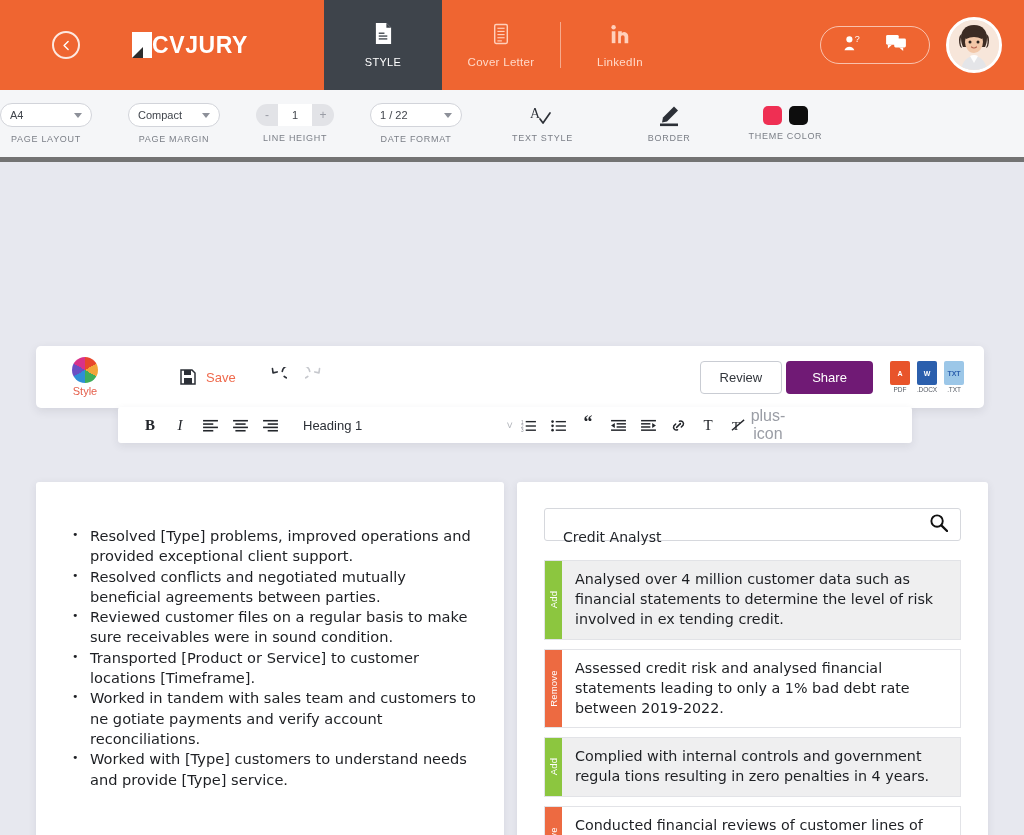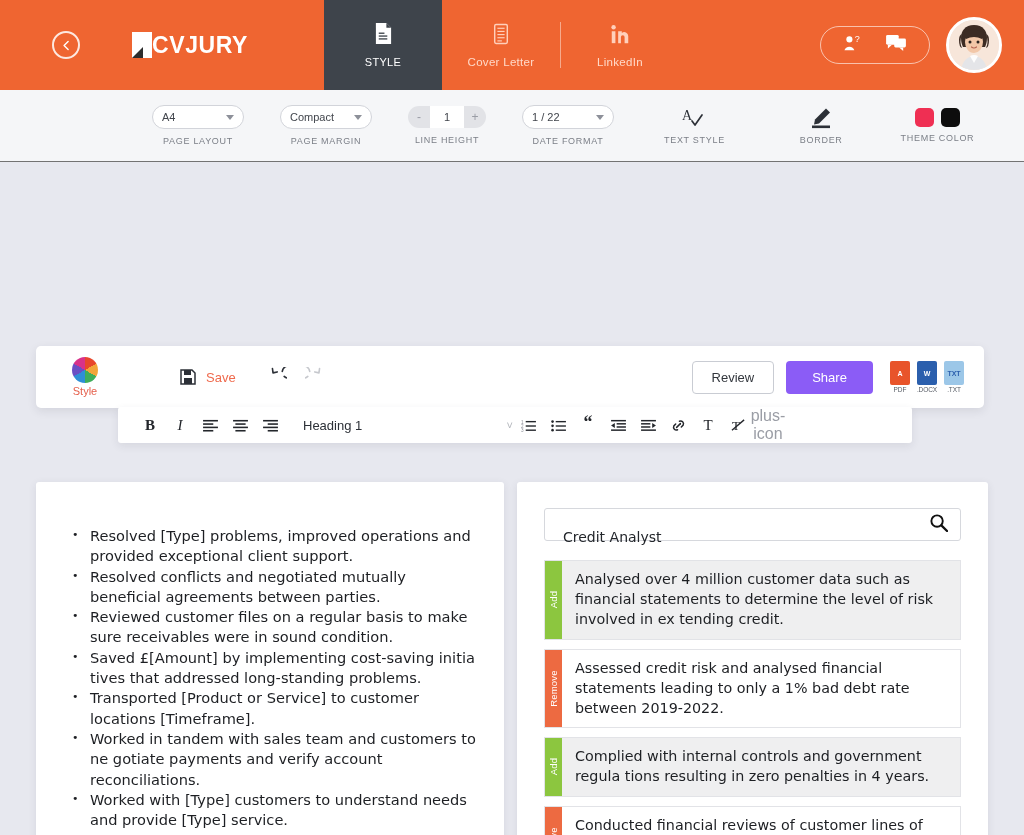--- a/index.html
+++ b/index.html
@@ -79,22 +79,22 @@
     width: 56px; height: 56px; border-radius: 50%;
     background: #f6e2d4;
     border: 3px solid #fff;
     overflow: hidden; position: relative; flex: none;
   }
 
   
   .optionbar {
     height: 72px; background: #f5f6f8;
     display: flex; align-items: center;
-    padding-left: 152px; gap: 36px;
-    border-bottom: 1px solid #737373;
+    gap: 36px;
+    border-bottom: 5px solid #737373;
   }
   .opt { display: flex; flex-direction: column; align-items: center; gap: 7px; }
   .opt-label {
     font-size: 9px; color: #7b7f87; letter-spacing: .7px;
     text-transform: uppercase; white-space: nowrap;
   }
   .select-box {
     width: 92px; height: 24px; border-radius: 12px;
     border: 1px solid #d2d4da; background: #fff;
     display: flex; align-items: center;
@@ -150,23 +150,23 @@
   .save-group { display: flex; align-items: center; gap: 10px; margin-left: 66px; }
   .save-text { color: #ef6a4d; font-size: 13px; }
   .undo-redo { display: flex; align-items: center; gap: 18px; margin-left: 34px; }
   .btn-review {
     margin-left: auto;
     border: 1px solid #c9ccd3; background: #fff;
     border-radius: 4px; padding: 8px 19px;
     font-size: 13px; color: #32363c;
   }
   .btn-share {
-    background: #8b5cf6; color: #fff; border: none;
+    background: #701a75; color: #fff; border: none;
     border-radius: 4px; padding: 9px 26px;
-    font-size: 13px; margin-left: 12px;
+    font-size: 13px; margin-left: 4px;
   }
   .exports { display: flex; gap: 7px; margin-left: 17px; }
   .exp { display: flex; flex-direction: column; align-items: center; gap: 1px; }
   .exp-ico {
     width: 20px; height: 24px; border-radius: 2px;
     position: relative; display: flex; align-items: center; justify-content: center;
     font-size: 7px; color: #fff; font-weight: bold;
   }
   .exp-lbl { font-size: 6.5px; color: #555a63; letter-spacing: -.1px; }
 
@@ -541,21 +541,20 @@
       </svg>
     </div>
     <div class="fb-item" style="color:#9a9da5;font-size:16px">plus-icon</div>
   </div>
 
   <div class="doc-panel">
     <ul class="doc-list">
       <li>Resolved [Type] problems, improved operations and provided exceptional client support.</li>
       <li>Resolved conflicts and negotiated mutually beneficial agreements between parties.</li>
       <li>Reviewed customer files on a regular basis to make sure receivables were in sound condition.</li>
-      <li>Saved £[Amount] by implementing cost-saving initia tives that addressed long-standing problems.</li>
       <li>Transported [Product or Service] to customer locations [Timeframe].</li>
       <li>Worked in tandem with sales team and customers to ne gotiate payments and verify account reconciliations.</li>
       <li>Worked with [Type] customers to understand needs and provide [Type] service.</li>
     </ul>
   </div>
 
   <div class="sugg-panel">
     <div class="search-row">
       <span class="search-val" placeholder="Search job title">Credit Analyst</span>
       <span class="search-ico">

